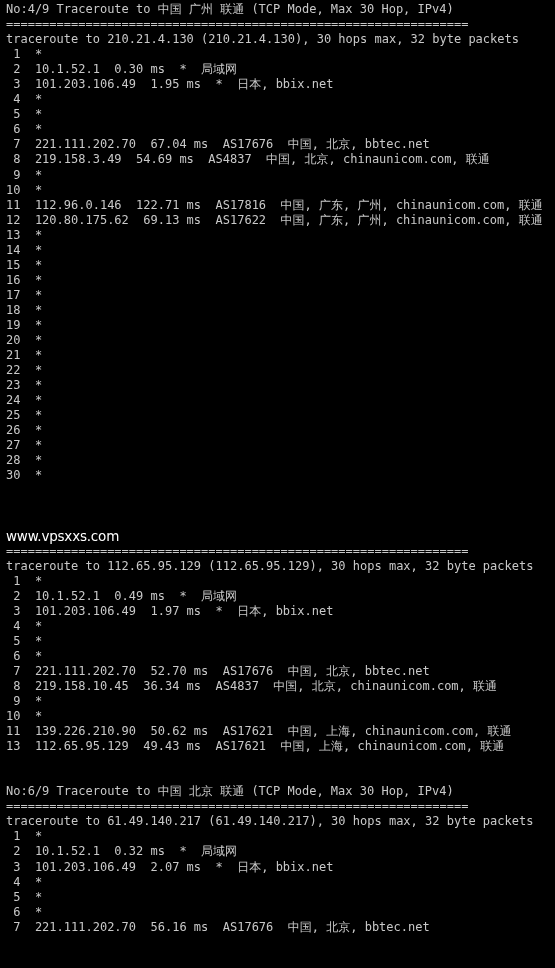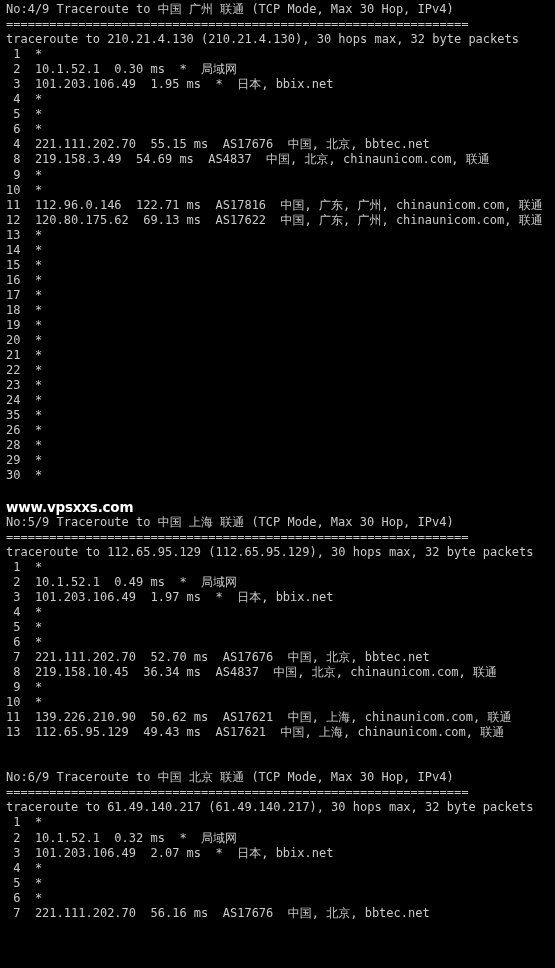--- a/index.html
+++ b/index.html
@@ -35,73 +35,73 @@
   }
   .blank {
     height: 15.05px;
     line-height: 15.05px;
   }
   .watermark {
     font-family: "DejaVu Sans", "Liberation Sans", sans-serif;
     font-size: 13.5px;
     line-height: 16px;
     height: 16px;
-    font-weight: bold;
+    font-weight: normal;
     color: #ffffff;
     white-space: pre;
     letter-spacing: -0.2px;
+    margin-top: 29px;
   }
   .section { display: block; }
 </style>
 </head>
 <body>
 
 <div id="terminal">
 
   <div class="section">
     <div class="line">No:4/9 Traceroute to 中国 广州 联通 (TCP Mode, Max 30 Hop, IPv4)</div>
     <div class="line sep">================================================================</div>
     <div class="line">traceroute to 210.21.4.130 (210.21.4.130), 30 hops max, 32 byte packets</div>
     <div class="line"> 1  *</div>
     <div class="line"> 2  10.1.52.1  0.30 ms  *  局域网</div>
     <div class="line"> 3  101.203.106.49  1.95 ms  *  日本, bbix.net</div>
     <div class="line"> 4  *</div>
     <div class="line"> 5  *</div>
     <div class="line"> 6  *</div>
-    <div class="line"> 4  221.111.202.70  55.15 ms  AS17676  中国, 北京, bbtec.net</div>
+    <div class="line"> 7  221.111.202.70  67.04 ms  AS17676  中国, 北京, bbtec.net</div>
     <div class="line"> 8  219.158.3.49  54.69 ms  AS4837  中国, 北京, chinaunicom.com, 联通</div>
     <div class="line"> 9  *</div>
     <div class="line">10  *</div>
     <div class="line">11  112.96.0.146  122.71 ms  AS17816  中国, 广东, 广州, chinaunicom.com, 联通</div>
     <div class="line">12  120.80.175.62  69.13 ms  AS17622  中国, 广东, 广州, chinaunicom.com, 联通</div>
     <div class="line">13  *</div>
     <div class="line">14  *</div>
     <div class="line">15  *</div>
     <div class="line">16  *</div>
     <div class="line">17  *</div>
     <div class="line">18  *</div>
     <div class="line">19  *</div>
     <div class="line">20  *</div>
     <div class="line">21  *</div>
     <div class="line">22  *</div>
     <div class="line">23  *</div>
     <div class="line">24  *</div>
-    <div class="line">35  *</div>
+    <div class="line">25  *</div>
     <div class="line">26  *</div>
+    <div class="line">27  *</div>
     <div class="line">28  *</div>
-    <div class="line">29  *</div>
     <div class="line">30  *</div>
   </div>
 
   <div class="blank"></div>
 
   <div class="watermark">www.vpsxxs.com</div>
 
   <div class="section">
-    <div class="line">No:5/9 Traceroute to 中国 上海 联通 (TCP Mode, Max 30 Hop, IPv4)</div>
     <div class="line sep">================================================================</div>
     <div class="line">traceroute to 112.65.95.129 (112.65.95.129), 30 hops max, 32 byte packets</div>
     <div class="line"> 1  *</div>
     <div class="line"> 2  10.1.52.1  0.49 ms  *  局域网</div>
     <div class="line"> 3  101.203.106.49  1.97 ms  *  日本, bbix.net</div>
     <div class="line"> 4  *</div>
     <div class="line"> 5  *</div>
     <div class="line"> 6  *</div>
     <div class="line"> 7  221.111.202.70  52.70 ms  AS17676  中国, 北京, bbtec.net</div>
     <div class="line"> 8  219.158.10.45  36.34 ms  AS4837  中国, 北京, chinaunicom.com, 联通</div>

